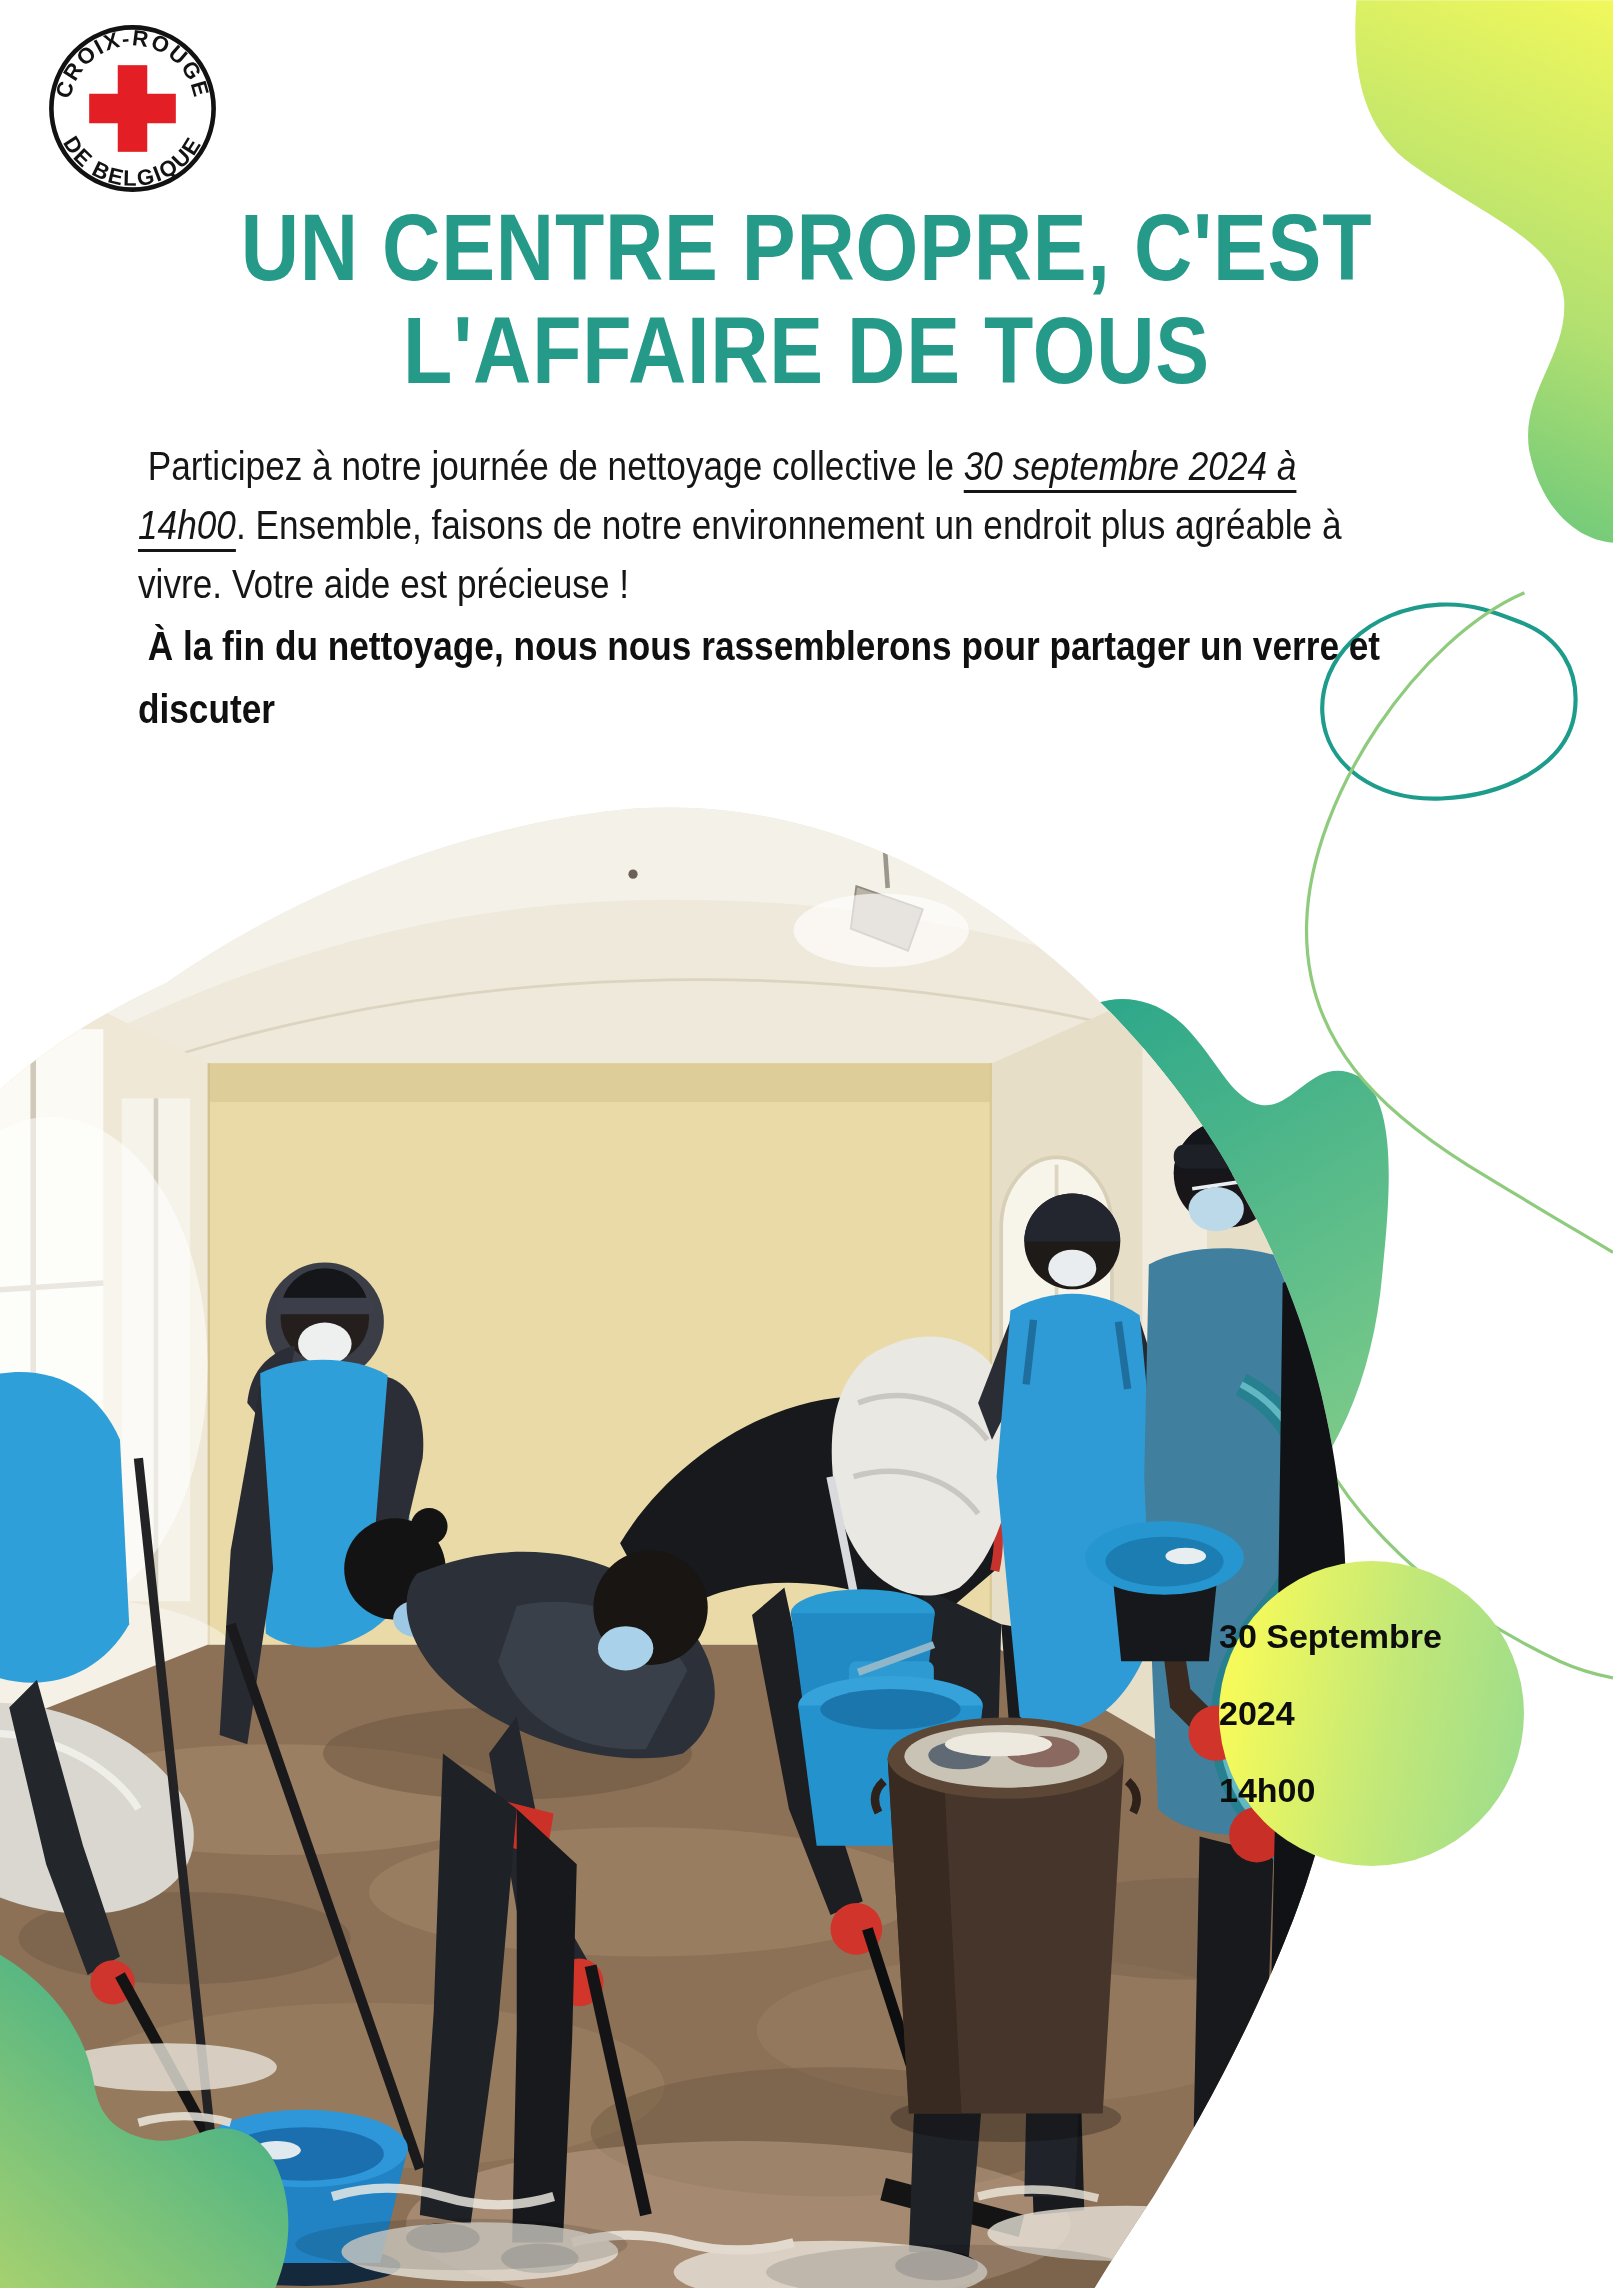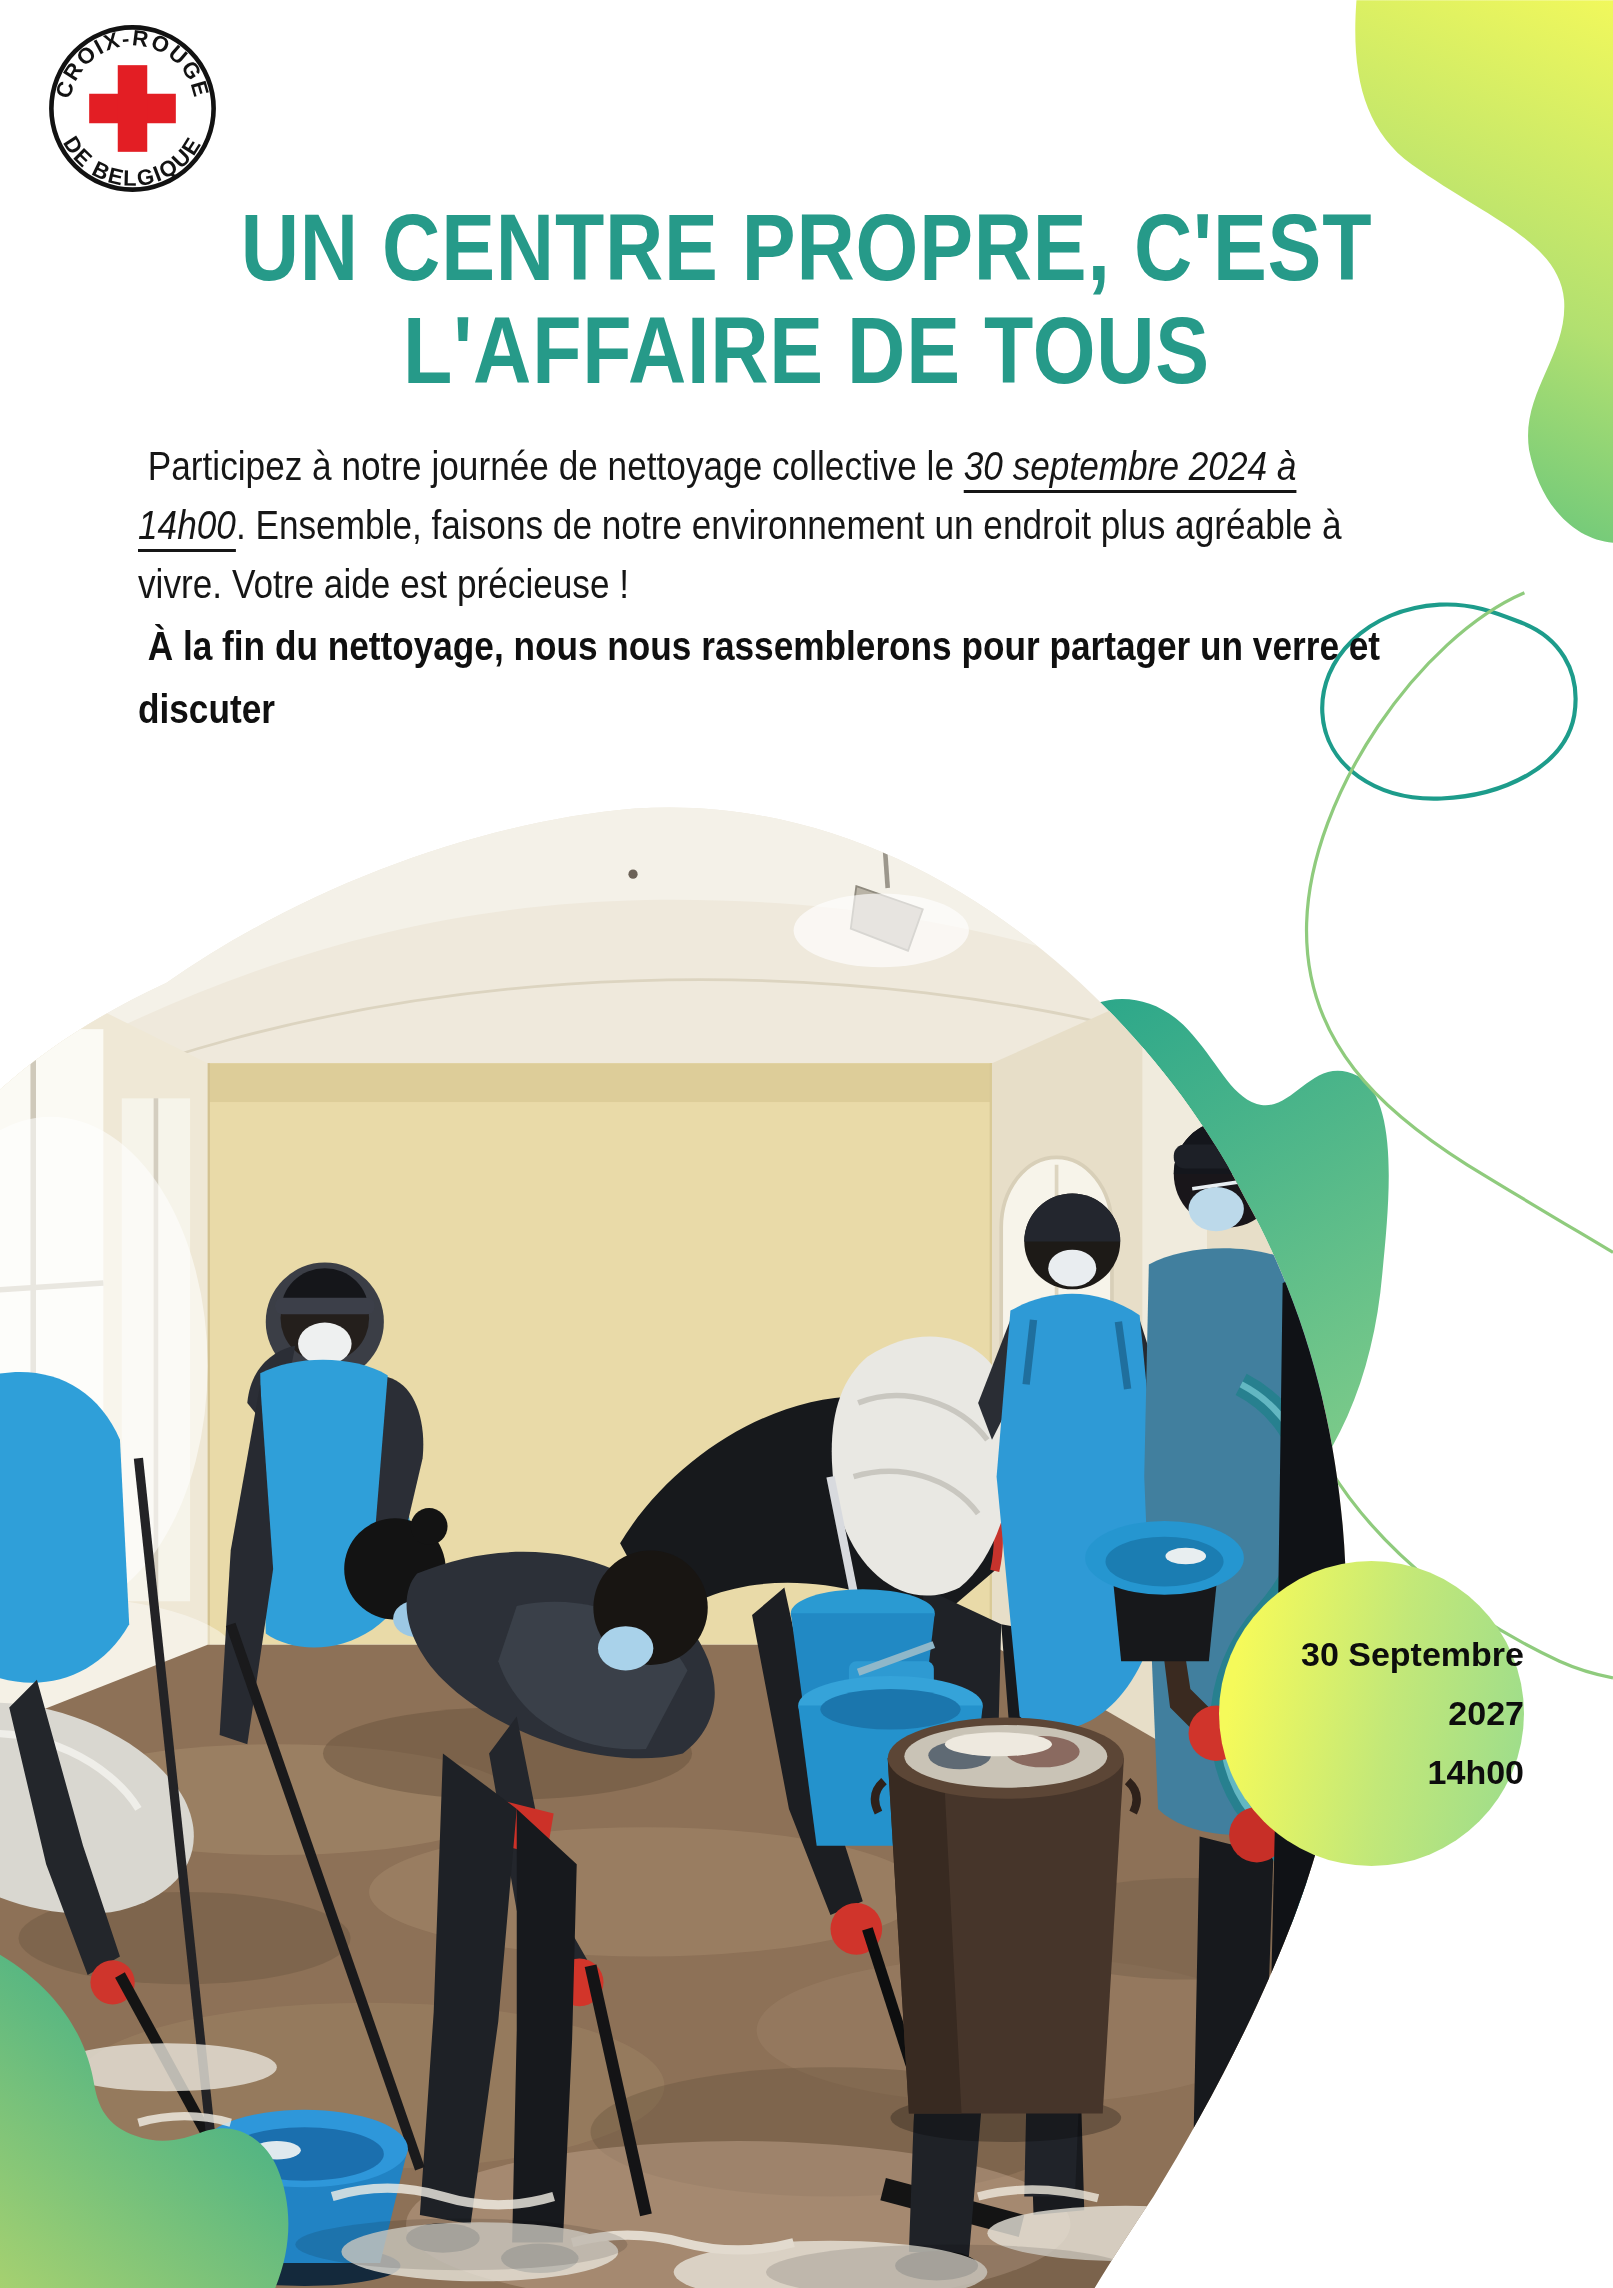--- a/index.html
+++ b/index.html
@@ -11,21 +11,21 @@
          color:#269a89;font-weight:bold;font-size:95px;line-height:103px;letter-spacing:0.9px;
          transform:scaleX(.85);transform-origin:50% 0;}
   .intro{position:absolute;left:138px;top:437px;color:#161616;font-size:40px;line-height:59px;
          transform:scaleX(.88);transform-origin:0 0;}
   .closing{position:absolute;left:138px;top:615px;color:#101010;font-size:40px;line-height:63px;
          font-weight:bold;transform:scaleX(.88);transform-origin:0 0;}
   .tline{white-space:pre;}
   .hl{font-style:italic;text-decoration:underline;text-decoration-thickness:2.8px;text-underline-offset:10px;}
   .badge{position:absolute;left:1219px;top:1561px;width:305px;height:305px;border-radius:50%;
          background:linear-gradient(100deg,#f5fa5a 10%,#c3e878 55%,#9edd8b 95%);
-         display:flex;flex-direction:column;align-items:flex-end;justify-content:center;gap:20px;
+         display:flex;flex-direction:column;align-items:flex-start;justify-content:center;gap:38px;
          font-weight:bold;font-size:34px;color:#0d0d0d;z-index:3;}
 </style>
 </head>
 <body>
 
 <div class="page">
 
   <svg class="bg" viewBox="0 0 1748 2480" role="img" aria-label="Volunteers in face masks, blue vests and red gloves mopping a dirty floor of an old room with blue buckets and a large brown bin">
     <defs>
       <linearGradient id="gTR" gradientUnits="userSpaceOnUse" x1="1748" y1="0" x2="1470" y2="620">
@@ -281,18 +281,18 @@
     <div class="tline">vivre. Votre aide est précieuse !</div>
   </div>
 
   <div class="closing">
     <div class="tline"> À la fin du nettoyage, nous nous rassemblerons pour partager un verre et</div>
     <div class="tline">discuter</div>
   </div>
 
   <div class="badge">
     <div>30 Septembre</div>
-    <div>2027</div>
+    <div>2024</div>
     <div>14h00</div>
   </div>
 
 </div>
 
 
 </body></html>

